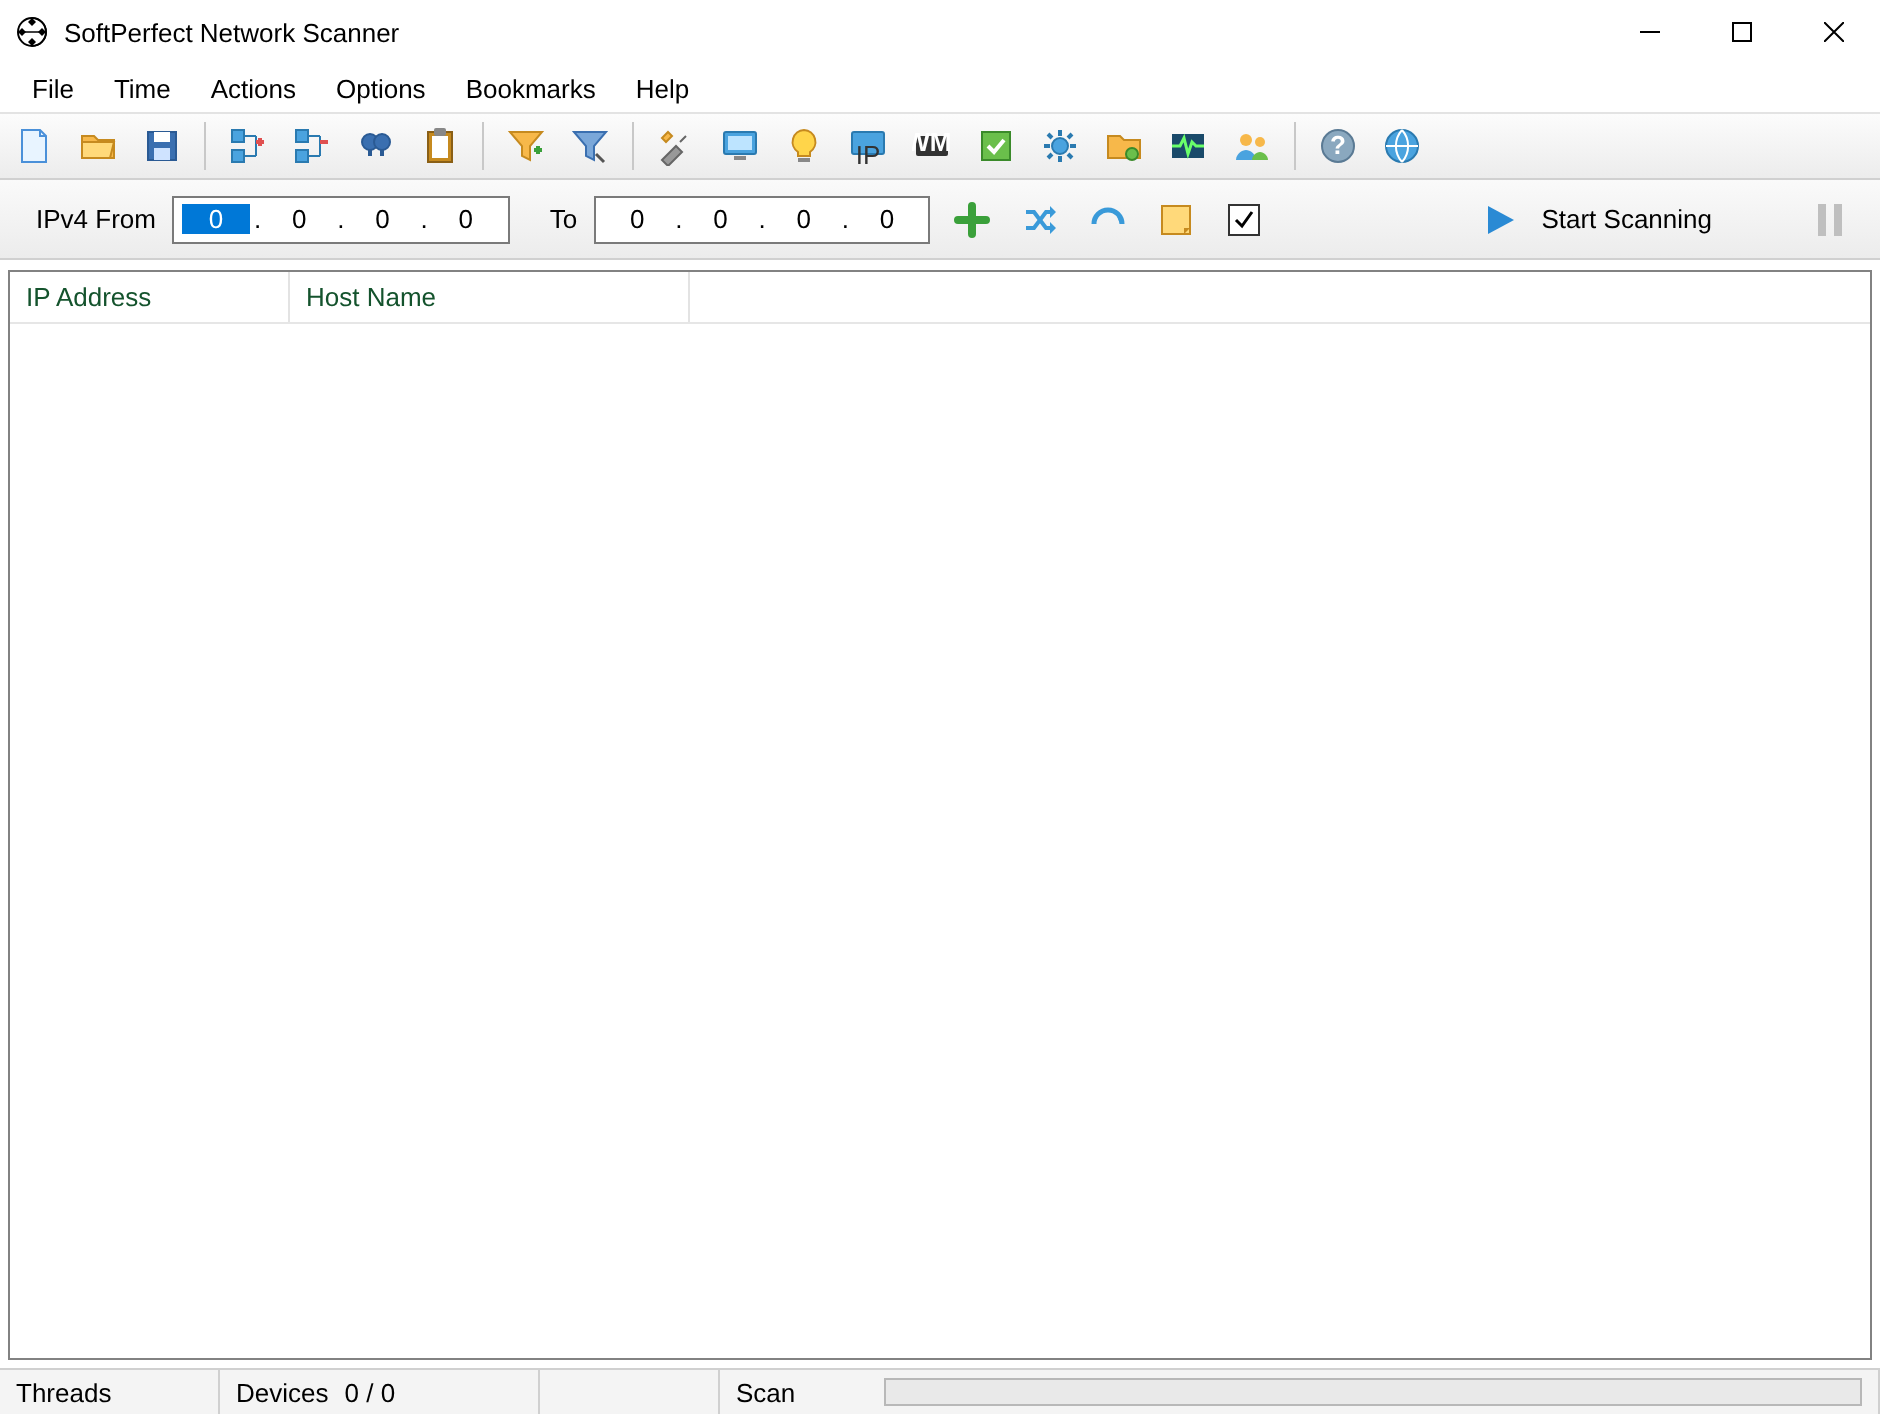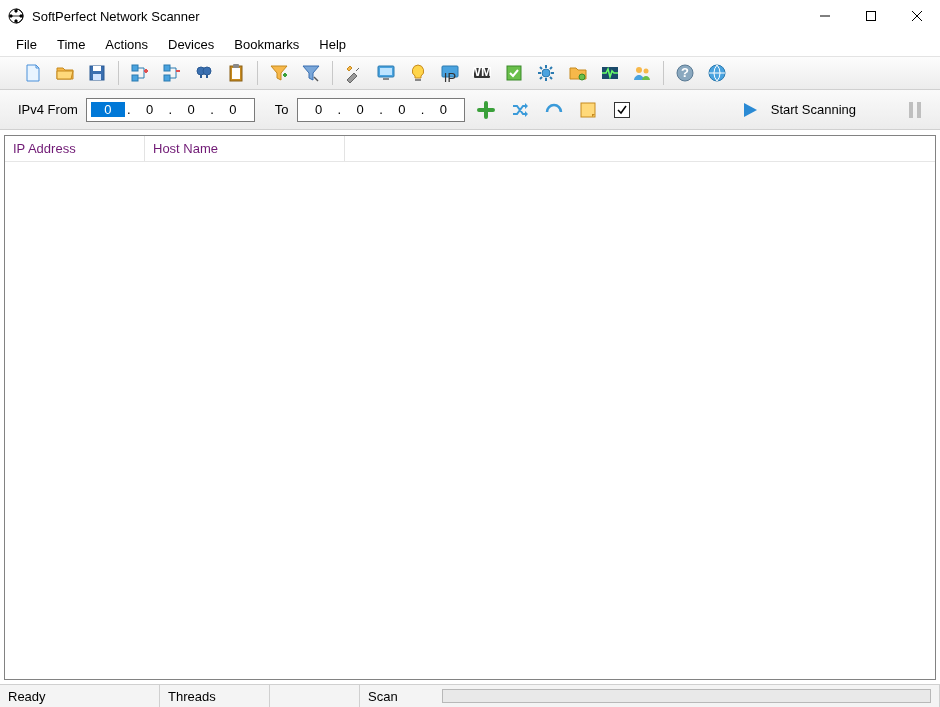--- a/index.html
+++ b/index.html
@@ -11,21 +11,21 @@
   .titlebar .title { font-size: 13px; flex: 0 0 auto; }
   .titlebar .spacer { flex: 1; }
   .titlebar .winbtn { width: 46px; height: 32px; display: flex; align-items: center; justify-content: center; }
   .titlebar .winbtn svg { width: 10px; height: 10px; }
 
   
   .menubar { height: 24px; display: flex; align-items: center; padding: 0 6px; gap: 0; }
   .menubar .menuitem { padding: 3px 10px; font-size: 13px; cursor: default; }
 
   
-  .toolbar { height: 34px; background: linear-gradient(#fcfcfc,#ececec); border-top: 1px solid #e3e3e3; border-bottom: 1px solid #d0d0d0; display: flex; align-items: center; padding: 0 20px; gap: 6px; }
+  .toolbar { height: 34px; background: linear-gradient(#fcfcfc,#ececec); border-top: 1px solid #e3e3e3; border-bottom: 1px solid #d0d0d0; display: flex; align-items: center; padding: 0 4px; gap: 6px; }
   .toolbar .tbtn { width: 26px; height: 26px; display: flex; align-items: center; justify-content: center; cursor: default; }
   .toolbar .sep { width: 1px; height: 24px; background: #c8c8c8; margin: 0 2px; }
   .tbtn svg { width: 20px; height: 20px; }
 
   
   .rangebar { height: 40px; background: linear-gradient(#fafafa,#ececec); border-bottom: 1px solid #d0d0d0; display: flex; align-items: center; padding: 0 6px; gap: 8px; }
   .rangebar .lbl { font-size: 13px; margin-left: 12px; }
   .ipbox { border: 1px solid #7a7a7a; background: #fff; height: 24px; display: flex; align-items: center; padding: 0 4px; }
   .ipbox .oct { width: 34px; text-align: center; font-size: 13px; outline: none; border: none; }
   .ipbox .oct.sel { background: #0078d7; color: #fff; }
@@ -33,21 +33,21 @@
   .rangebar .ribtn { width: 26px; height: 26px; display: flex; align-items: center; justify-content: center; }
   .ribtn svg { width: 20px; height: 20px; }
   .rangebar .spacer { flex: 1; }
   .startbtn { display: flex; align-items: center; gap: 12px; padding: 2px 8px; }
   .startbtn svg { width: 18px; height: 18px; }
   .pausebtn svg { width: 16px; height: 18px; }
 
   
   .tablewrap { flex: 1; margin: 5px 4px 4px 4px; border: 1px solid #828282; background: #fff; display: flex; flex-direction: column; overflow: hidden; }
   .thead { display: flex; height: 26px; border-bottom: 1px solid #e6e6e6; }
-  .th { border-right: 1px solid #e3e3e3; padding: 5px 8px 0 8px; font-size: 13px; color: #701a75; background: #fff; }
+  .th { border-right: 1px solid #e3e3e3; padding: 5px 8px 0 8px; font-size: 13px; color: #14532d; background: #fff; }
   .th0 { width: 140px; }
   .th1 { width: 145px; }
   .th2 { width: 140px; }
   .th3 { width: 200px; }
   .tbody { flex: 1; }
 
   
   .statusbar { height: 23px; border-top: 1px solid #d0d0d0; display: flex; align-items: center; background: #f4f4f4; font-size: 13px; }
   .statusbar .cell { padding: 0 8px; border-right: 1px solid #d0d0d0; height: 100%; display: flex; align-items: center; gap: 8px; }
   .statusbar .c0 { width: 160px; }
@@ -92,21 +92,21 @@
     <svg viewBox="0 0 10 10">
         <path d="M0 0l10 10M10 0L0 10" stroke="#000" stroke-width="1"></path>
       </svg>
   </div>
 </div>
 
 <div class="menubar">
   <span class="menuitem">File</span>
   <span class="menuitem">Time</span>
   <span class="menuitem">Actions</span>
-  <span class="menuitem">Devices</span>
+  <span class="menuitem">Options</span>
   <span class="menuitem">Bookmarks</span>
   <span class="menuitem">Help</span>
 </div>
 
 <div class="toolbar">
   <div class="tbtn">
       <svg viewBox="0 0 20 20">
         <path d="M4 2h9l3 3v13H4z" fill="#e8f4ff" stroke="#4a90d9"></path>
         <path d="M13 2v3h3" fill="none" stroke="#4a90d9"></path>
       </svg>
@@ -318,20 +318,23 @@
 
 <div class="tablewrap">
   <div class="thead">
     <div class="th th0">IP Address</div>
     <div class="th th3">Host Name</div>
   </div>
   <div class="tbody"></div>
 </div>
 
 <div class="statusbar">
-  <div class="cell c0">Ready</div>
   <div class="cell c1">Threads</div>
+  <div class="cell c2">
+    <span>Devices</span>
+    <span>0 / 0</span>
+  </div>
   <div class="cspacer"></div>
   <div class="cell c3">
     <span>Scan</span>
     <div class="progress"></div>
   </div>
 </div>
 
 </body></html>

